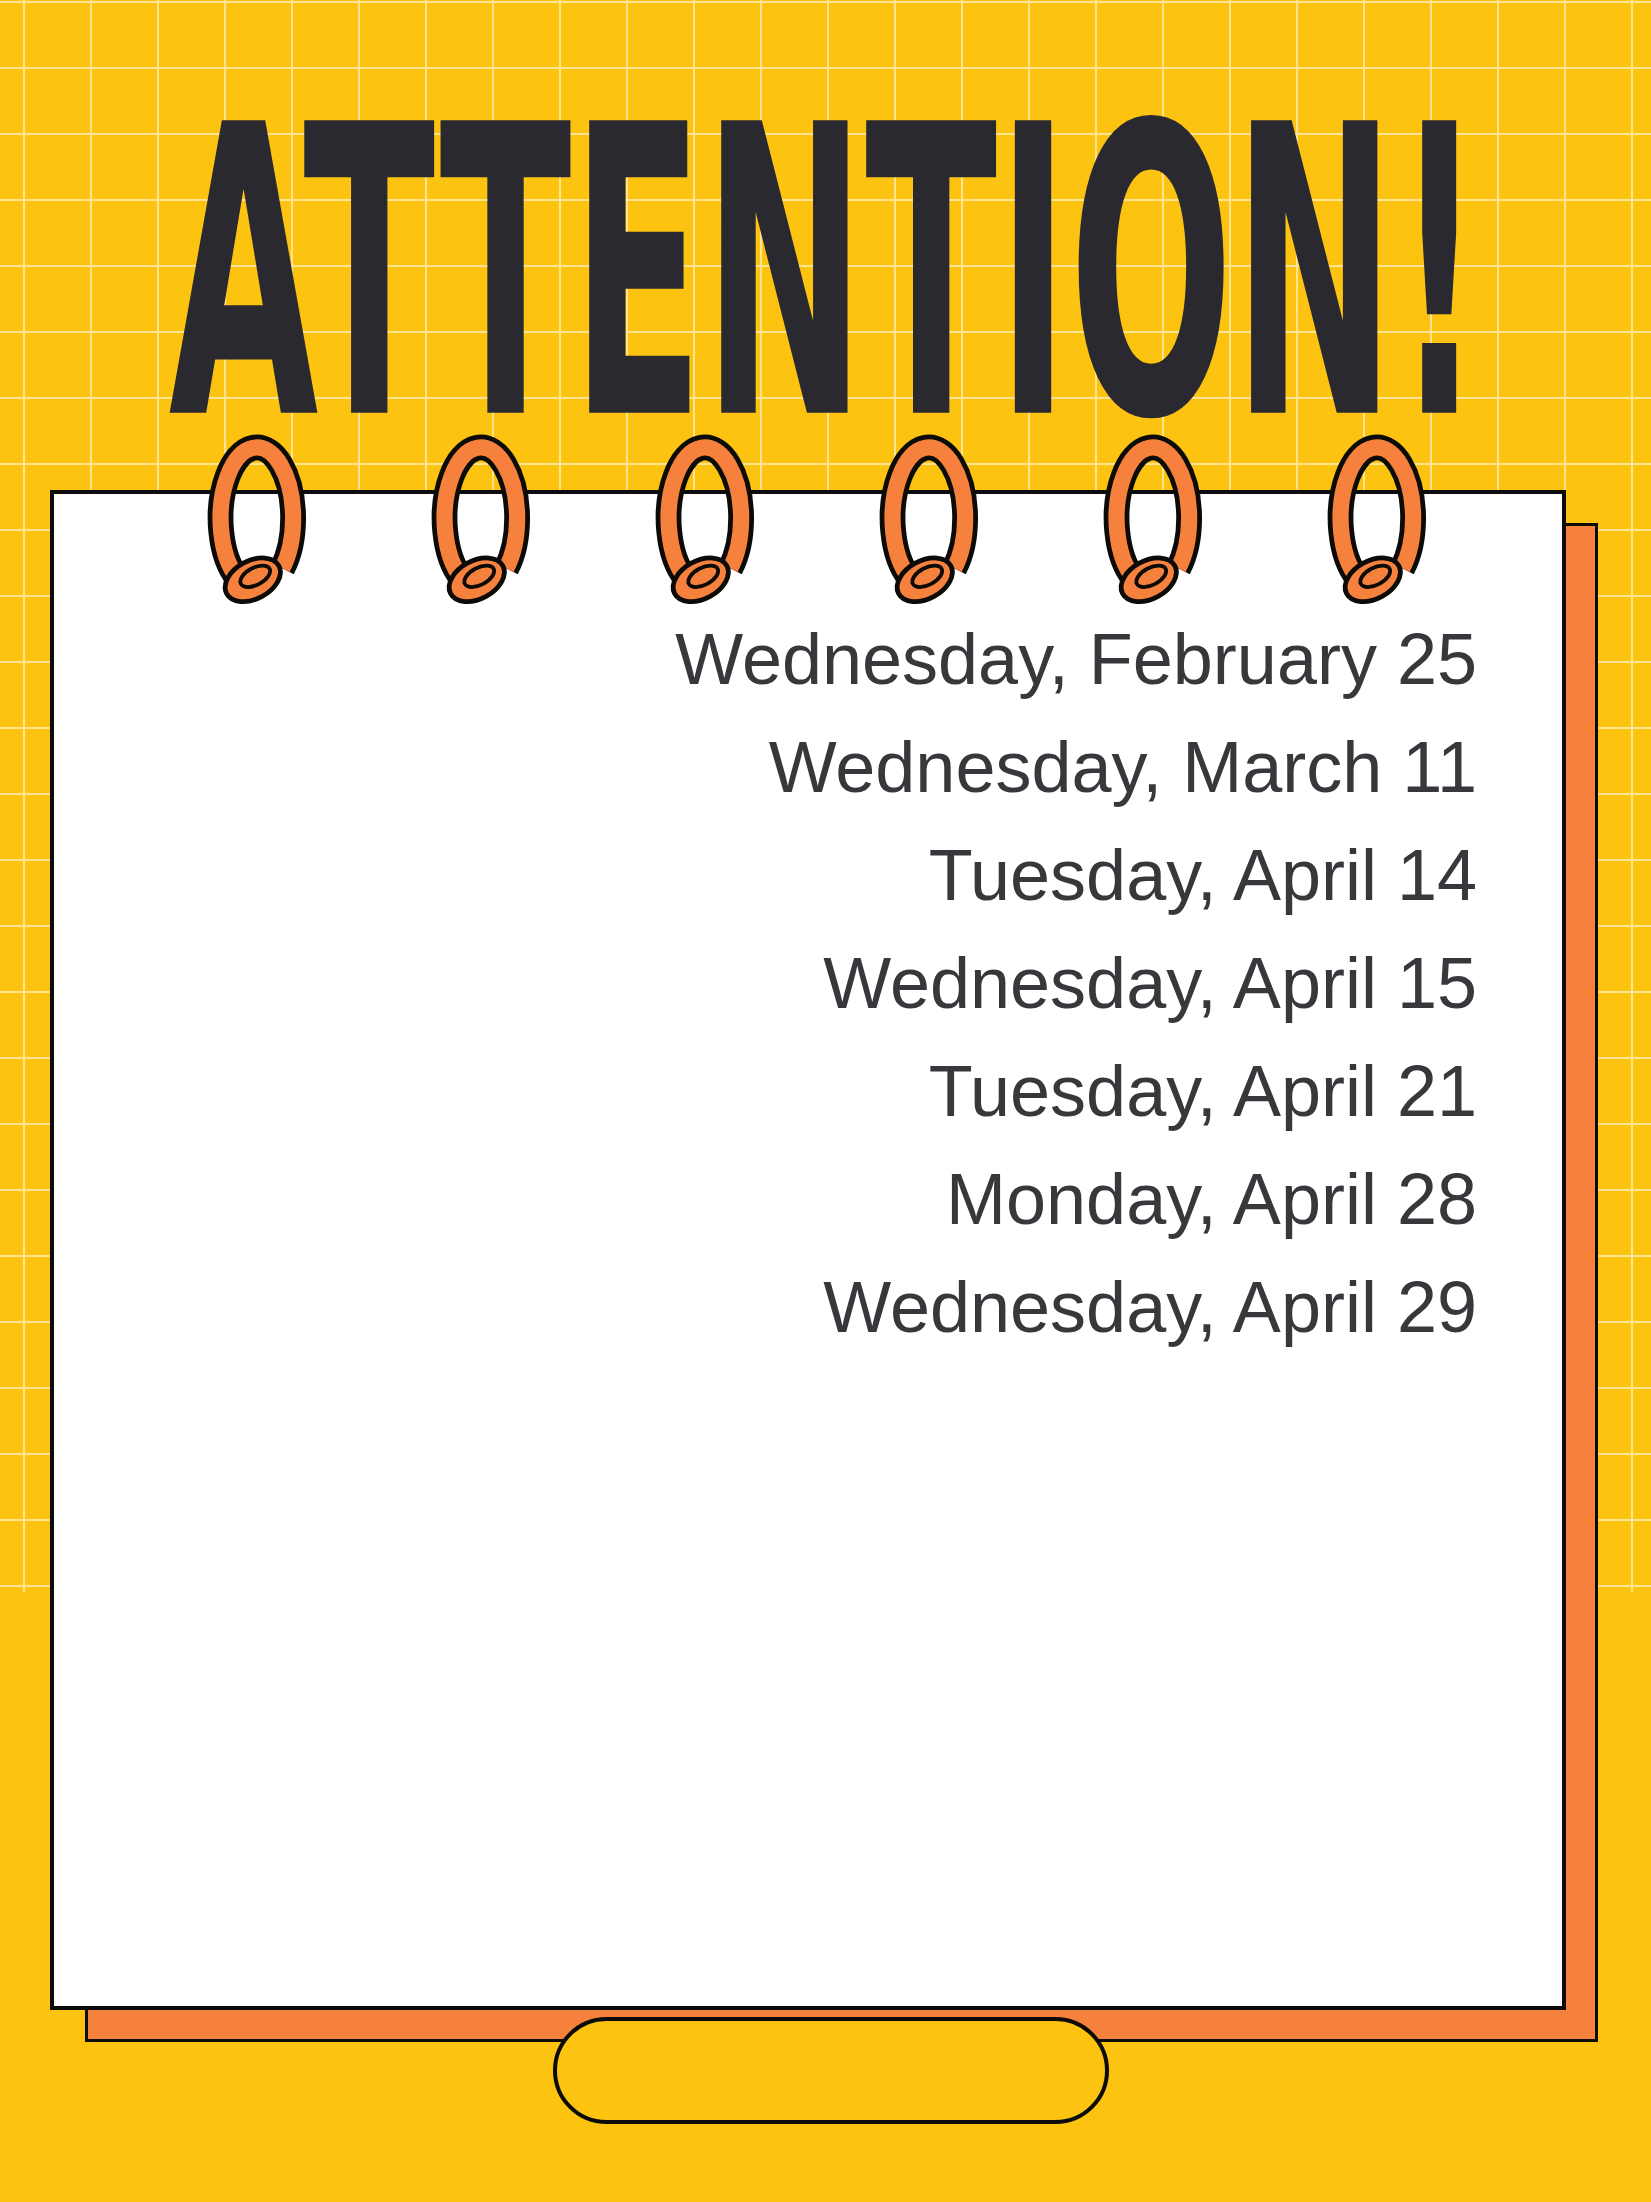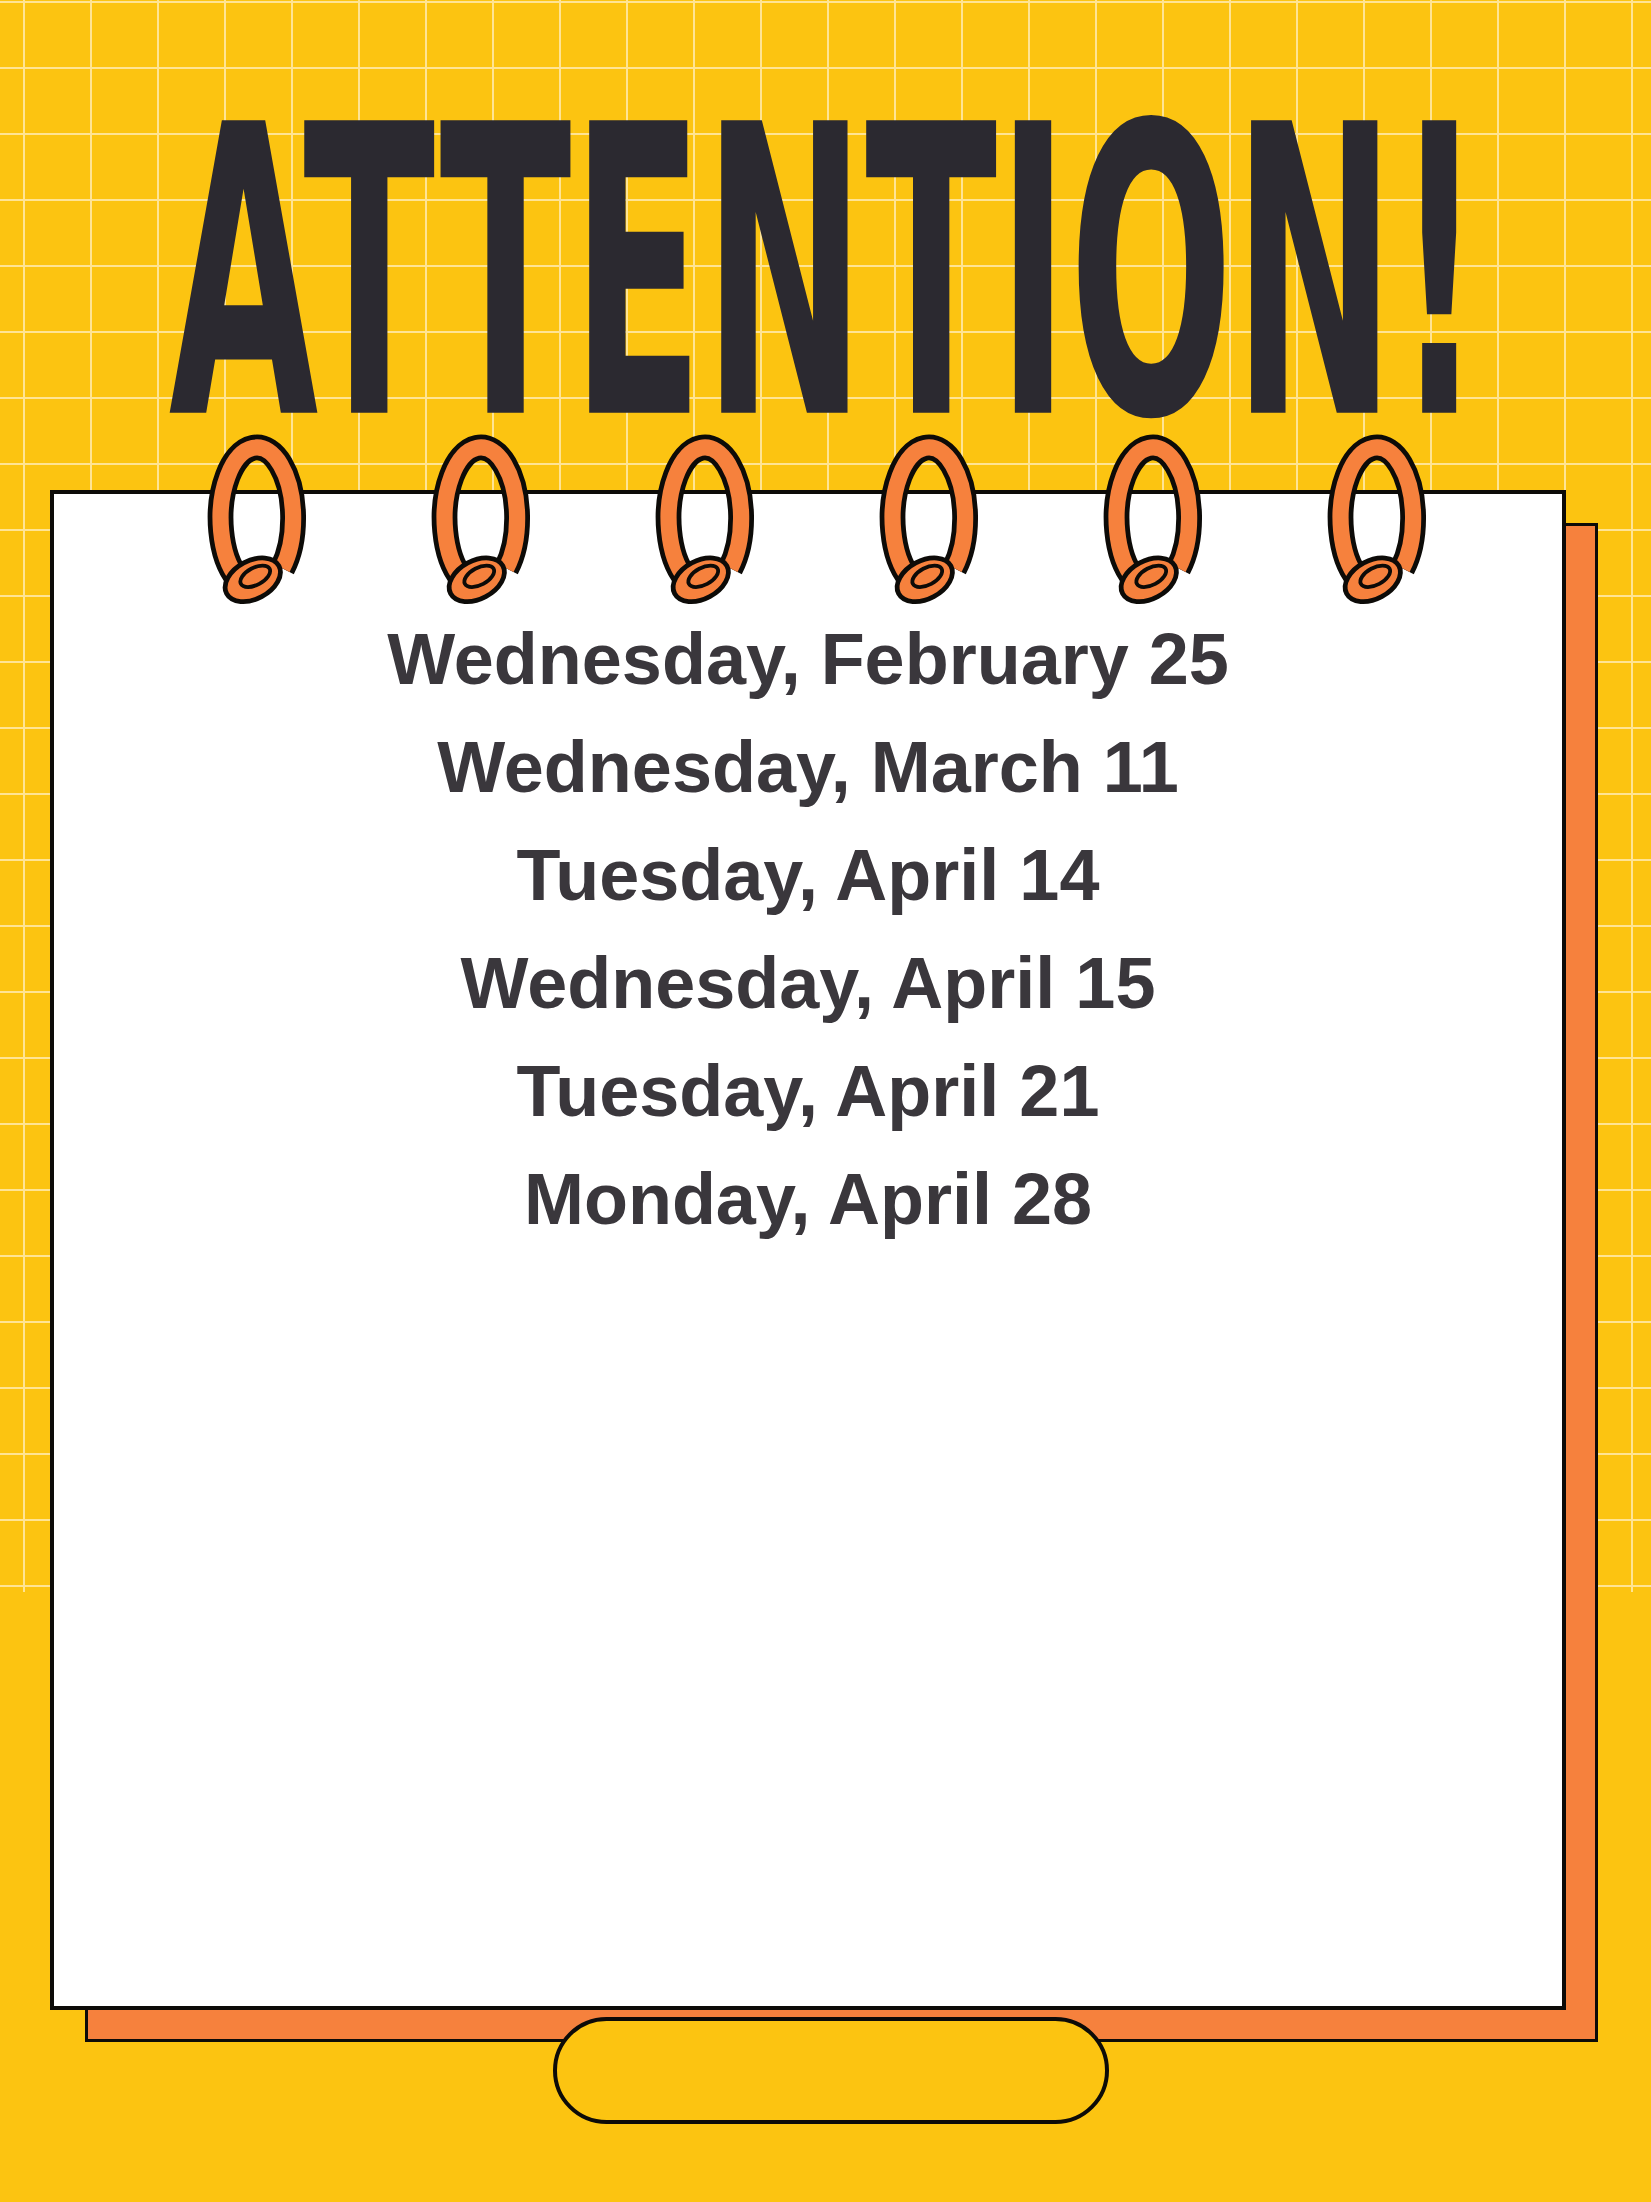--- a/index.html
+++ b/index.html
@@ -62,24 +62,25 @@
     width:1338px;
     font-weight:700;
     font-size:64px;
     line-height:91px;
     letter-spacing:-1px;
     color:var(--intro-col);
   }
   .dates{
     margin:111px auto 0 auto;
     width:1338px;
-    font-weight:700;
+    font-weight:400;
     font-size:72px;
     line-height:108px;
     color:var(--date-col);
+    text-align:right;
   }
   .bottom-pill{
     position:absolute;left:553px;top:2017px;width:556px;height:107px;
     background:var(--bg);
     border:4.8px solid var(--outline);
     border-radius:57px;
     box-sizing:border-box;
     z-index:3;
   }
 </style>
@@ -95,20 +96,21 @@
   <div class="paper-shadow"></div>
 
   <div class="paper">
     <div class="dates">
         <div class="date-line">Wednesday, February 25</div>
         <div class="date-line">Wednesday, March 11</div>
         <div class="date-line">Tuesday, April 14</div>
         <div class="date-line">Wednesday, April 15</div>
         <div class="date-line">Tuesday, April 21</div>
         <div class="date-line">Monday, April 28</div>
+        <div class="date-line">Wednesday, April 29</div>
       </div>
   </div>
 
   <div class="rings">
       <svg class="ring" width="105" height="196" viewBox="0 0 110 205">
         <path d="M 33 160 A 38 74 0 1 1 80 150" fill="none" stroke="#0D0B08" stroke-width="27"></path>
         <path d="M 33 160 A 38 74 0 1 1 80 150" fill="none" stroke="#F6813D" stroke-width="17"></path>
         <g transform="translate(49,162) rotate(-28)">
           <ellipse rx="31" ry="20" fill="#F6813D" stroke="#0D0B08" stroke-width="5"></ellipse>
           <ellipse cx="4" cy="-2" rx="17" ry="9" fill="none" stroke="#0D0B08" stroke-width="4"></ellipse>

